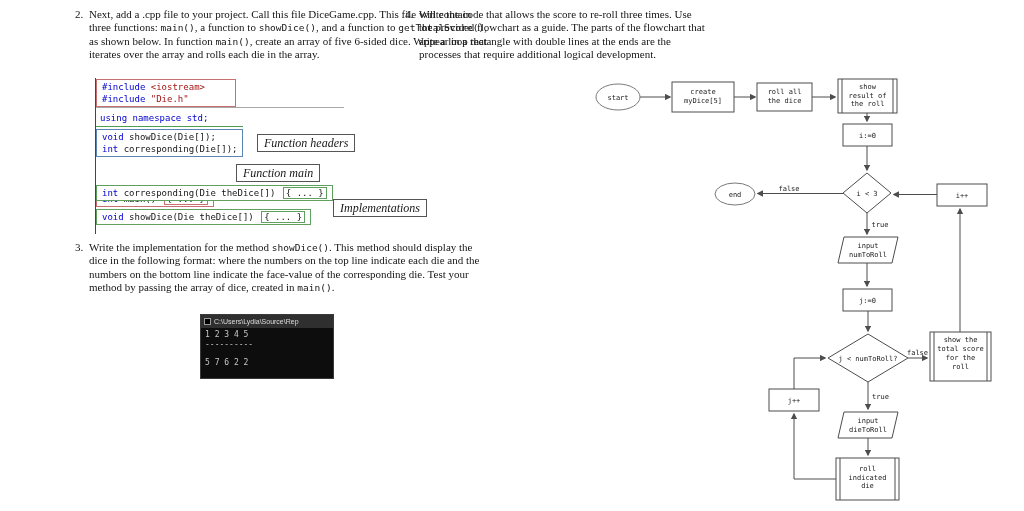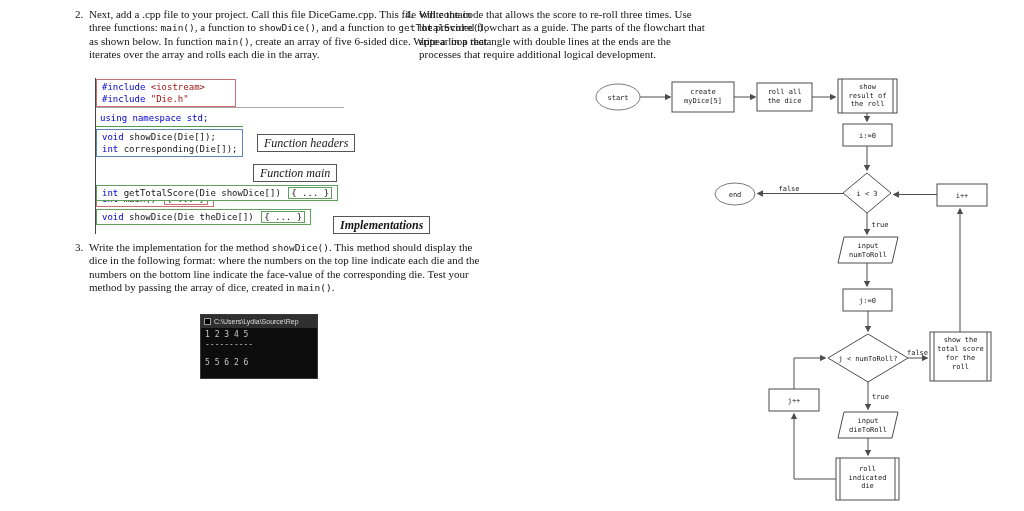--- a/index.html
+++ b/index.html
@@ -26,21 +26,21 @@
   .bracebox { border:1px solid; padding:0 2px; margin-left:2px; display:inline-block; line-height:10px; }
   .red .bracebox   { border-color:#c87070; }
   .green .bracebox { border-color:#5fa05f; }
   .hline { position:absolute; height:1px; background:#a8a8a8; }
   .gline { position:absolute; height:1px; background:#4f9e4f; }
   .usingline { position:absolute; white-space:nowrap; }
   .flabel { position:absolute; border:1px solid #555; padding:2px 6px; background:#fff;
             font-family:"Liberation Serif", serif; font-style:italic; font-size:12px; white-space:nowrap;text-align:center; }
 
   
-  .console { position:absolute; left:200px; top:314px; width:118px; border:1px solid #3a3a3a; }
+  .console { position:absolute; left:200px; top:314px; width:134px; border:1px solid #3a3a3a; }
   .console-titlebar { height:13px; background:#2f2f2f; color:#ddd;
                       font-family:"Liberation Sans", sans-serif; font-size:7px;
                       display:flex; align-items:center; gap:3px; padding:0 3px; overflow:hidden; }
   .cmd-icon { width:7px; height:7px; background:#000; border:1px solid #9a9a9a; flex:none; }
   .console-body { background:#0d0d0d; height:50px; padding:2px 4px;
                   font-family:"DejaVu Sans Mono", monospace; font-size:8px; line-height:10px; color:#c8c8c8; }
   .console-body .blankgap { height:8px; }
 
   
   .flow { position:absolute; left:585px; top:70px; }
@@ -77,47 +77,47 @@
 
     <div class="cbox blue" style="left:1px; top:51px;">
       <div><span class="kw">void</span><span> showDice(Die[]);</span></div>
       <div><span class="kw">int</span><span> corresponding(Die[]);</span></div>
     </div>
     <div class="flabel" style="left:162px; top:56px;">Function headers</div>
 
     <div class="cbox red" style="left:1px; top:84px;margin-top:29px;">
       <span class="kw">int</span><span> main() </span><span class="bracebox">{ ... }</span>
     </div>
-    <div class="flabel" style="left:158px; top:86px;">Function main</div>
+    <div class="flabel" style="left:141px; top:86px;">Function main</div>
 
     <div class="cbox green" style="left:1px; top:107px;">
-      <span class="kw">int</span><span> getTotalScore(Die showDice[]) </span><span class="bracebox">{ ... }</span>
-    </div>
-    <div class="flabel" style="left:238px; top:138px;font-weight:bold;">Implementations</div>
+      <span class="kw">int</span><span> corresponding(Die theDice[]) </span><span class="bracebox">{ ... }</span>
+    </div>
+    <div class="flabel" style="left:238px; top:121px;">Implementations</div>
 
     <div class="cbox green" style="left:1px; top:131px;">
       <span class="kw">void</span><span> showDice(Die theDice[]) </span><span class="bracebox">{ ... }</span>
     </div>
   </div>
 
   <div class="para" style="left:75px; top:241px; width:408px;">
     <span class="num">3.</span>
     <div class="ptext"><span>Write the implementation for the method </span><span class="ic">showDice()</span><span>. This method should display the dice in the following format: where the numbers on the top line indicate each die and the numbers on the bottom line indicate the face-value of the corresponding die. Test your method by passing the array of dice, created in </span><span class="ic">main()</span><span>.</span></div>
   </div>
 
   <div class="console">
     <div class="console-titlebar">
       <span class="cmd-icon"></span>
       <span>C:\Users\Lydia\Source\Rep</span>
     </div>
     <div class="console-body">
       <div>1 2 3 4 5</div>
       <div>----------</div>
       <div class="blankgap"></div>
-      <div>5 5 6 2 6</div>
+      <div>5 7 6 2 2</div>
     </div>
   </div>
 
   <div class="para" style="left:405px; top:8px; width:300px;">
     <span class="num">4.</span>
     <div class="ptext">Write the code that allows the score to re-roll three times. Use the provided flowchart as a guide. The parts of the flowchart that appear in a rectangle with double lines at the ends are the processes that require additional logical development.</div>
   </div>
 
   <svg class="flow" width="420" height="440" viewBox="0 0 420 440">
     <defs>

